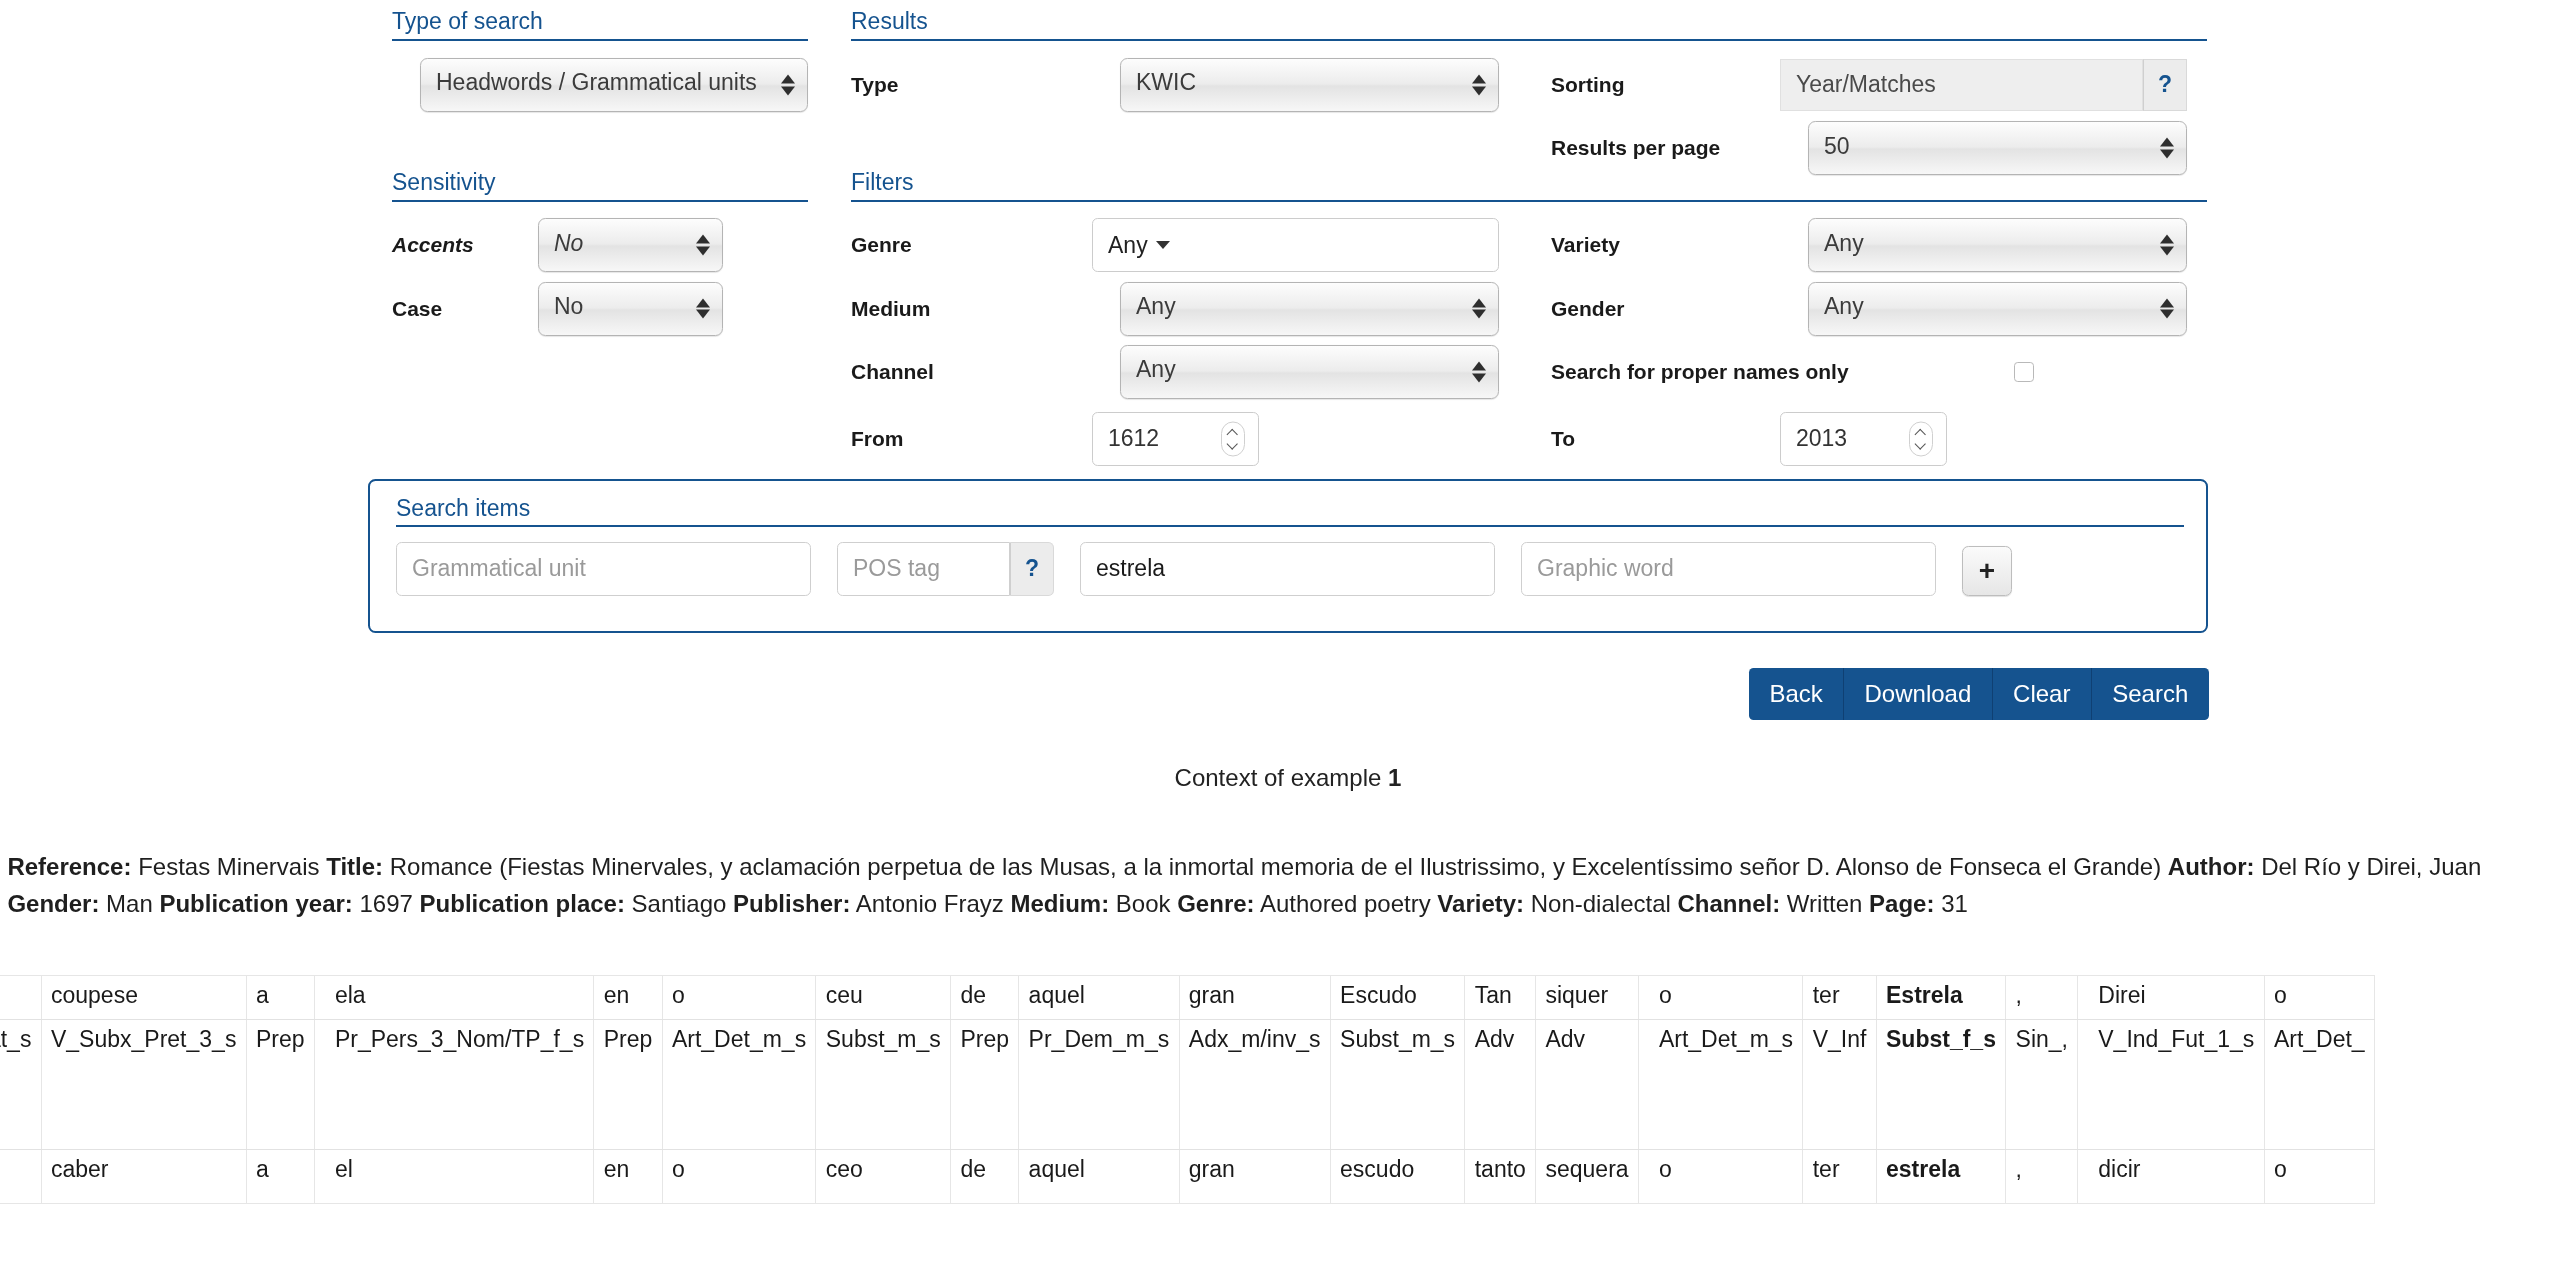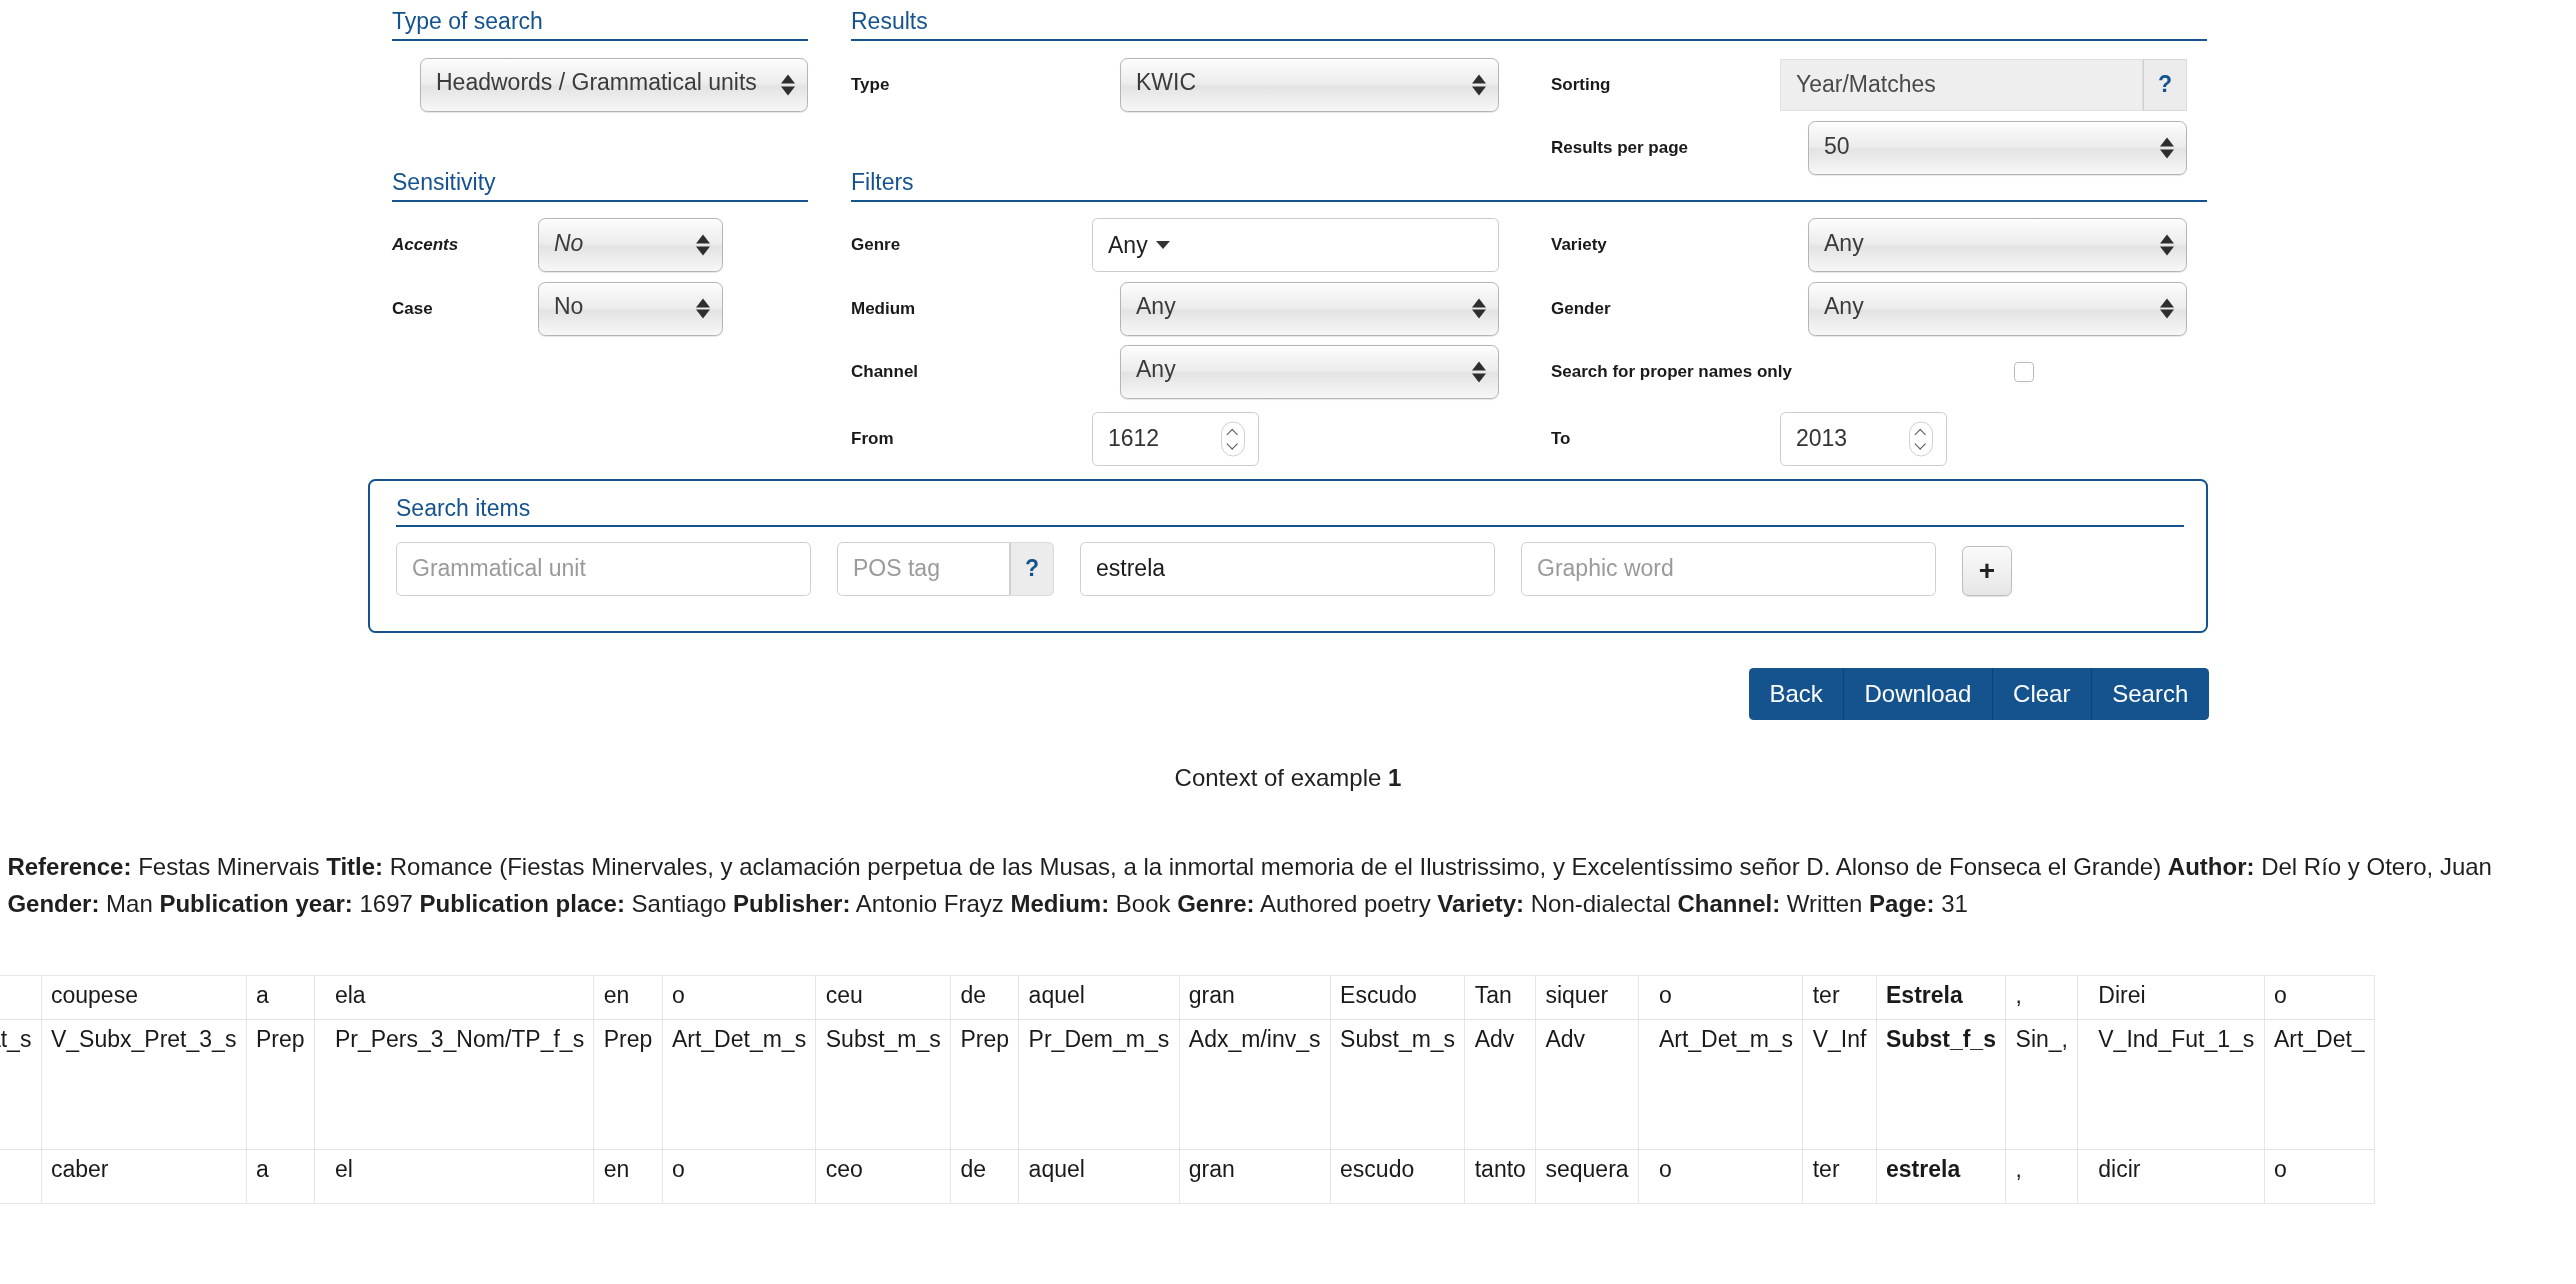--- a/index.html
+++ b/index.html
@@ -17,21 +17,21 @@
     color: #15538f;
     font-size: 23px;
     line-height: 28px;
     padding-bottom: 3.7px;
     border-bottom: 2.8px solid #15538f;
     margin-bottom: 16.7px;
     white-space: nowrap;
   }
   .field-label {
     font-weight: bold;
-    font-size: 17px;
+    font-size: 21px;
     line-height: 28px;
     color: #1a1a1a;
     white-space: nowrap;
   }
 
   
   .nsel {
     position: relative;
     height: 54px;
     border: 0.9px solid #b4b4b4;
@@ -468,21 +468,21 @@
   <div class="ctx-title">
     <span>Context of example </span><b>1</b>
   </div>
 
   <div class="reference">
     <b>Reference:</b>
     <span>Festas Minervais</span>
     <b>Title:</b>
     <span>Romance (Fiestas Minervales, y aclamación perpetua de las Musas, a la inmortal memoria de el Ilustrissimo, y Excelentíssimo señor D. Alonso de Fonseca el Grande)</span>
     <b>Author:</b>
-    <span>Del Río y Otero, Juan</span>
+    <span>Del Río y Direi, Juan</span>
     <b>Gender:</b>
     <span>Man</span>
     <b>Publication year:</b>
     <span>1697</span>
     <b>Publication place:</b>
     <span>Santiago</span>
     <b>Publisher:</b>
     <span>Antonio Frayz</span>
     <b>Medium:</b>
     <span>Book</span>

